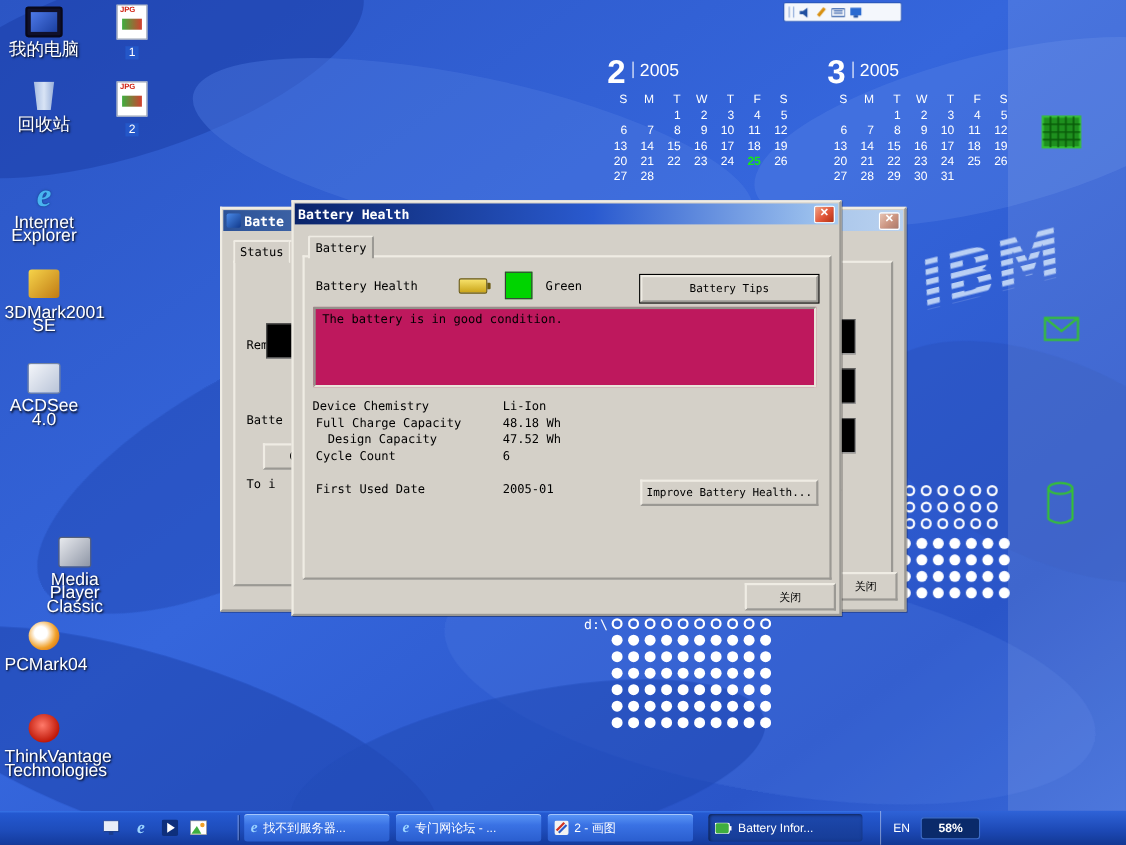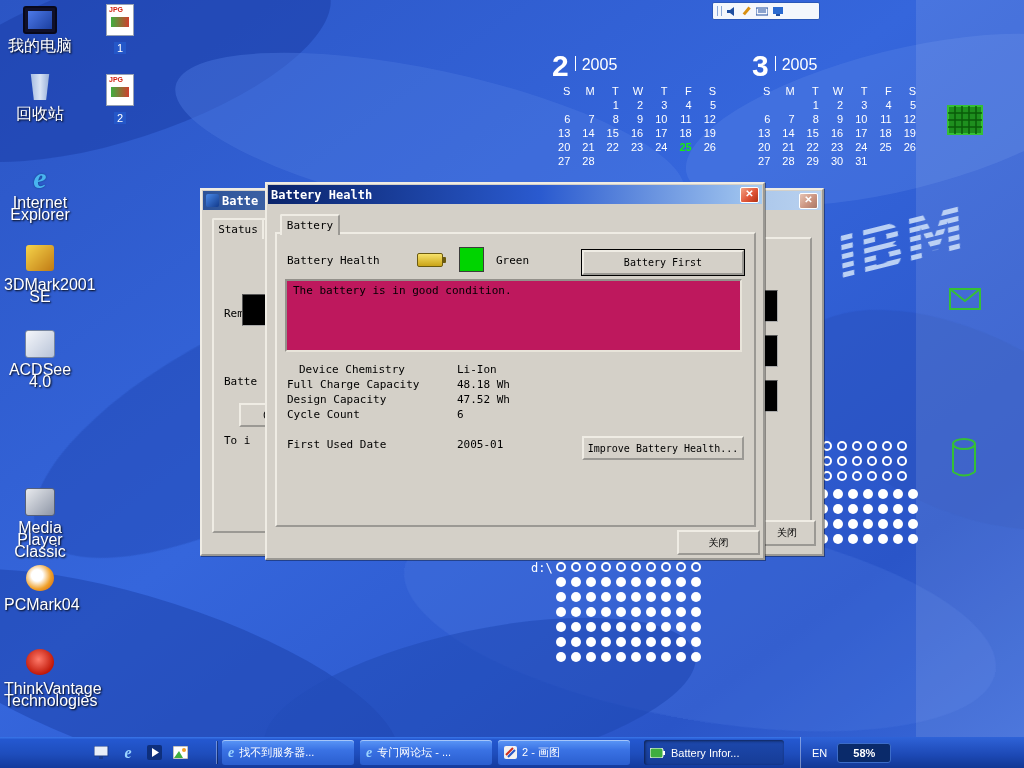--- a/index.html
+++ b/index.html
@@ -324,21 +324,21 @@
         <div class="box3d" style="background:linear-gradient(135deg,#f6d44a,#c07a14);"></div>
       </div>
     <div class="lbl">3DMark2001 SE</div>
   </div>
   <div class="dicon" style="top:328px;">
     <div class="glyph">
         <div class="box3d" style="background:linear-gradient(135deg,#f4f6fa,#b9c4d8);border:1px solid #7786a0;"></div>
       </div>
     <div class="lbl">ACDSee 4.0</div>
   </div>
-  <div class="dicon" style="top:486px;">
+  <div class="dicon" style="top:486px;margin-left:28px;">
     <div class="glyph">
         <div class="box3d" style="background:linear-gradient(135deg,#e8eaee,#8e96a6);border:1px solid #55607a;"></div>
       </div>
     <div class="lbl">Media Player Classic</div>
   </div>
   <div class="dicon" style="top:563px;">
     <div class="glyph">
         <div class="box3d" style="border-radius:50%;background:radial-gradient(circle at 40% 40%,#fff 25%,#f0a028 60%,#c05010);"></div>
       </div>
     <div class="lbl">PCMark04</div>
@@ -524,32 +524,32 @@
     <div class="tab" style="left:13px;top:30px;width:56px;height:19px;">
       <span>Battery</span>
     </div>
     <div class="tabpanel" style="left:8px;top:48px;width:477px;height:291px;"></div>
 
     <div class="fieldrow mono" style="left:20px;top:70px;z-index:3;">Battery Health</div>
     <div class="batt" style="left:150px;top:69px;z-index:3;"></div>
     <div class="swatch" style="left: 192px; top: 63px; z-index: 3; background: rgb(0, 212, 0);"></div>
     <div class="fieldrow mono" style="left:229px;top:70px;z-index:3;">Green</div>
     <div class="btn default" style="left:315px;top:66px;width:158px;height:21px;z-index:3;">
-      <span>Battery First</span>
+      <span>Battery Tips</span>
     </div>
 
     <div class="sunken mono" style="position:absolute;left:18px;top:95px;width:457px;height:73px;z-index:3;padding:3px 6px;box-sizing:border-box;">
       <span>The battery is in good condition.</span>
     </div>
 
-    <div class="fieldrow mono" style="left:20px;top:179px;z-index:3;padding-left:12px;">Device Chemistry</div>
+    <div class="fieldrow mono" style="left:5px;top:179px;z-index:3;padding-left:12px;">Device Chemistry</div>
     <div class="fieldrow mono" style="left:190px;top:179px;z-index:3;">Li-Ion</div>
     <div class="fieldrow mono" style="left:20px;top:194px;z-index:3;">Full Charge Capacity</div>
     <div class="fieldrow mono" style="left:190px;top:194px;z-index:3;">48.18 Wh</div>
-    <div class="fieldrow mono" style="left:20px;top:209px;z-index:3;">Design Capacity</div>
+    <div class="fieldrow mono" style="left:31px;top:209px;z-index:3;">Design Capacity</div>
     <div class="fieldrow mono" style="left:190px;top:209px;z-index:3;">47.52 Wh</div>
     <div class="fieldrow mono" style="left:20px;top:224px;z-index:3;">Cycle Count</div>
     <div class="fieldrow mono" style="left:190px;top:224px;z-index:3;">6</div>
     <div class="fieldrow mono" style="left:20px;top:254px;z-index:3;">First Used Date</div>
     <div class="fieldrow mono" style="left:190px;top:254px;z-index:3;">2005-01</div>
     <div class="btn" style="left:315px;top:252px;width:158px;height:20px;z-index:3;">
       <span>Improve Battery Health...</span>
     </div>
     <div class="btn" style="left:410px;top:346px;width:79px;height:21px;z-index:3;">
       <span>关闭</span>

